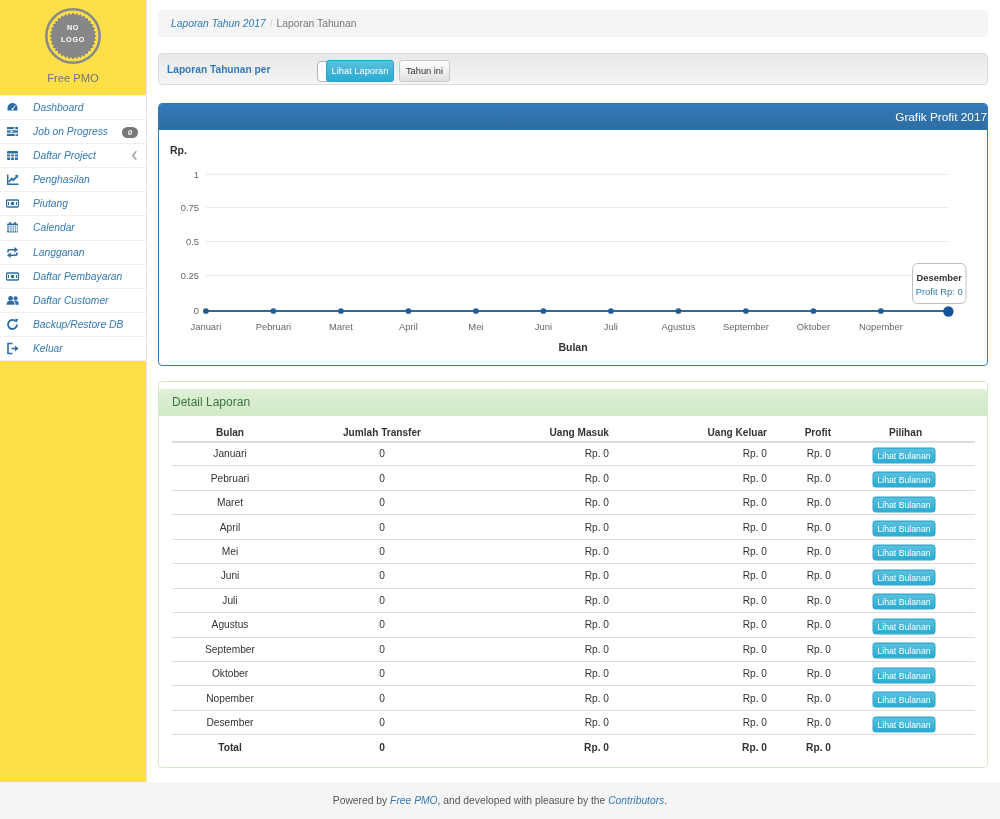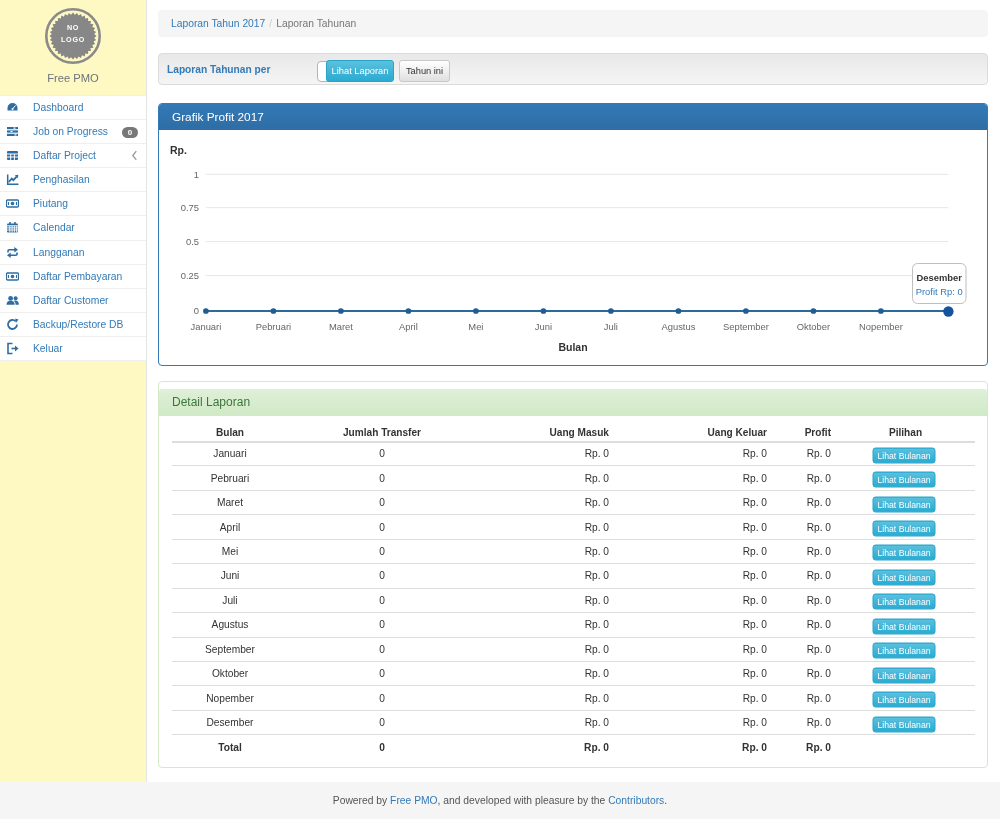--- a/index.html
+++ b/index.html
@@ -1,20 +1,20 @@
 <!DOCTYPE html>
 <html><head>
 <meta charset="utf-8">
 <style>
 * { margin:0; padding:0; box-sizing:border-box; }
 html,body { width:1000px; height:819px; background:#fff; font-family:"Liberation Sans", sans-serif; position:relative; overflow:hidden; }
-a { text-decoration:none; }
-
-
-#sidebar { position:absolute; left:0; top:0; width:147px; height:782px; background:#fef9c3; border-right:1px solid #e4e4e4; }
+a { text-decoration:none;font-style:italic; }
+
+
+#sidebar { position:absolute; left:0; top:0; width:147px; height:782px; background:#fde047; border-right:1px solid #e4e4e4; }
 #logo { position:absolute; left:44px; top:7px; width:58px; height:58px; }
 #brand { position:absolute; left:0; top:72px; width:146px; text-align:center; font-size:11.2px; color:#6e7479; }
 #menu { position:absolute; left:0; top:95px; width:146px; background:#fff; }
 #menu a { display:block; position:relative; height:24.1px; line-height:23.5px; border-top:1px solid #efefef; padding-left:33px; font-size:10.3px; color:#337ab7; white-space:nowrap; }
 #menu { border-bottom:1px solid #efefef; }
 #menu .ic { position:absolute; left:6px; top:0; width:13px; height:23px; display:flex; align-items:center; justify-content:center; }
 #menu svg { display:block; }
 .badge0 { position:absolute; right:8px; top:6.5px; width:16px; height:11px; background:#777; color:#fff; border-radius:6px; font-size:8px; font-weight:bold; text-align:center; line-height:11px; }
 .chev { position:absolute; right:8px; top:6px; }
 
@@ -26,21 +26,21 @@
 #well { position:absolute; left:158px; top:53px; width:830px; height:32px; border:1px solid #dcdcdc; border-radius:4px; background:linear-gradient(to bottom,#e8e8e8 0,#f5f5f5 100%); }
 #well .lbl { position:absolute; left:8px; top:0; line-height:31px; font-weight:bold; font-size:10.2px; color:#337ab7; }
 #sel { position:absolute; left:114px; top:6.5px; width:48px; height:21px; background:#fff; border:1px solid #b3b3b9; border-radius:4px; font-size:10.2px; color:#333; line-height:19px; padding-left:9px;margin-left:44px; }
 #sel .arr { position:absolute; right:5px; top:8.5px; width:0; height:0; border-left:3px solid transparent; border-right:3px solid transparent; border-top:4px solid #333; }
 .btn { position:absolute; top:6px; height:22px; border-radius:3px; font-size:9.3px; text-align:center; line-height:20px; white-space:nowrap; }
 #btn-lihat { left:167px; width:68px; background:linear-gradient(to bottom,#5bc0de 0,#2aabd2 100%); border:1px solid #28a4c9; color:#fff; }
 #btn-tahun { left:240px; width:51px; background:linear-gradient(to bottom,#fff 0,#e0e0e0 100%); border:1px solid #c8c8c8; color:#333; }
 
 .panel { position:absolute; left:158px; width:830px; border-radius:4px; background:#fff; }
 #panel-chart { top:103px; height:263px; border:1px solid #337ab7; }
-#panel-chart .hd { height:26px; background:linear-gradient(to bottom,#337ab7 0,#2e6da4 100%); border-radius:3px 3px 0 0; color:#fff; font-size:11.8px; line-height:26px; padding-left:13px; }
+#panel-chart .hd { height:26px; background:linear-gradient(to bottom,#337ab7 0,#2e6da4 100%); border-radius:3px 3px 0 0; color:#fff; font-size:11.8px; line-height:26px; padding-left:13px;text-align:right; }
 #panel-table { top:381px; height:387px; border:1px solid #d6e9c6; }
 #panel-table .hd { height:27px; background:linear-gradient(to bottom,#dff0d8 0,#d0e9c6 100%); border-radius:3px 3px 0 0; color:#3c763d; font-size:12px; line-height:27px; padding-left:13px;margin-top:7px; }
 
 
 #tbl { position:absolute; left:13px; top:41.5px; width:803px; border-collapse:collapse; font-size:10.2px; color:#333; }
 #tbl th { font-weight:bold; font-size:10.1px; height:18px; border-bottom:2px solid #ddd; padding:0; }
 #tbl td { height:24.45px; border-top:1px solid #ddd; padding:0; }
 #tbl tr td:first-child, #tbl tr th:first-child { text-align:center; }
 .c-cen { text-align:center; }
 .c-rt { text-align:right; padding-right:5px !important; }

